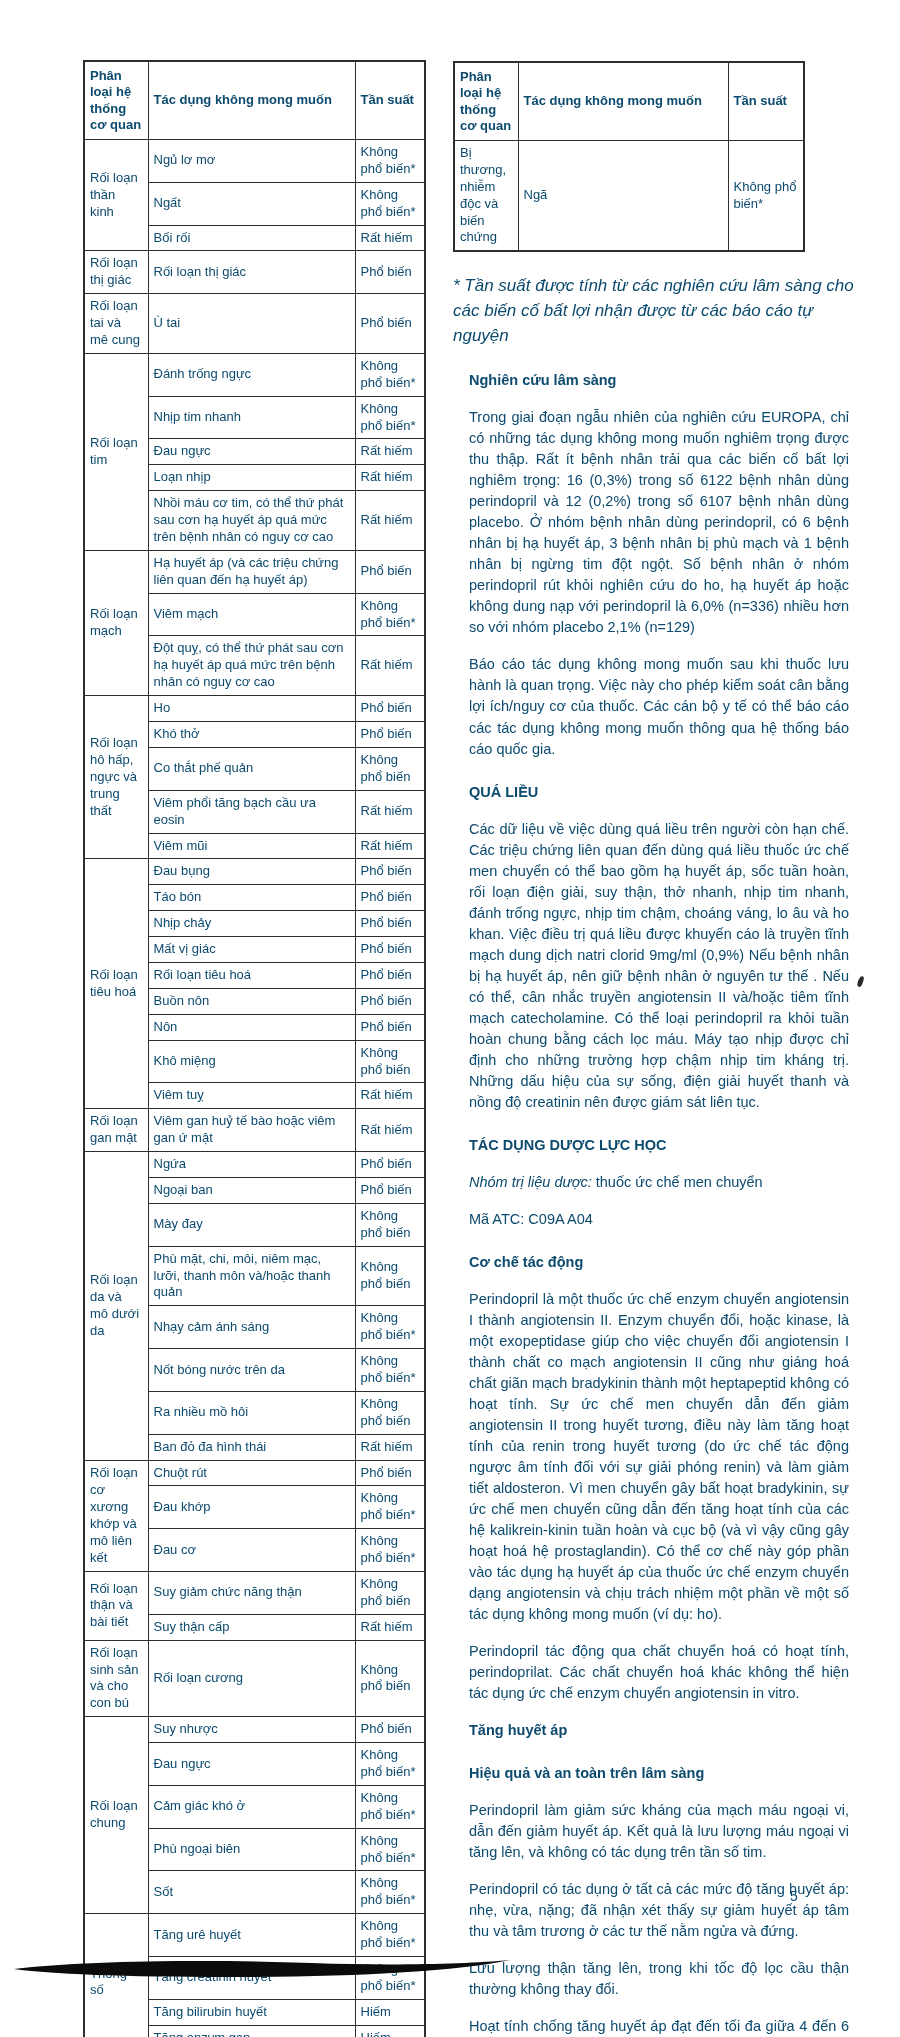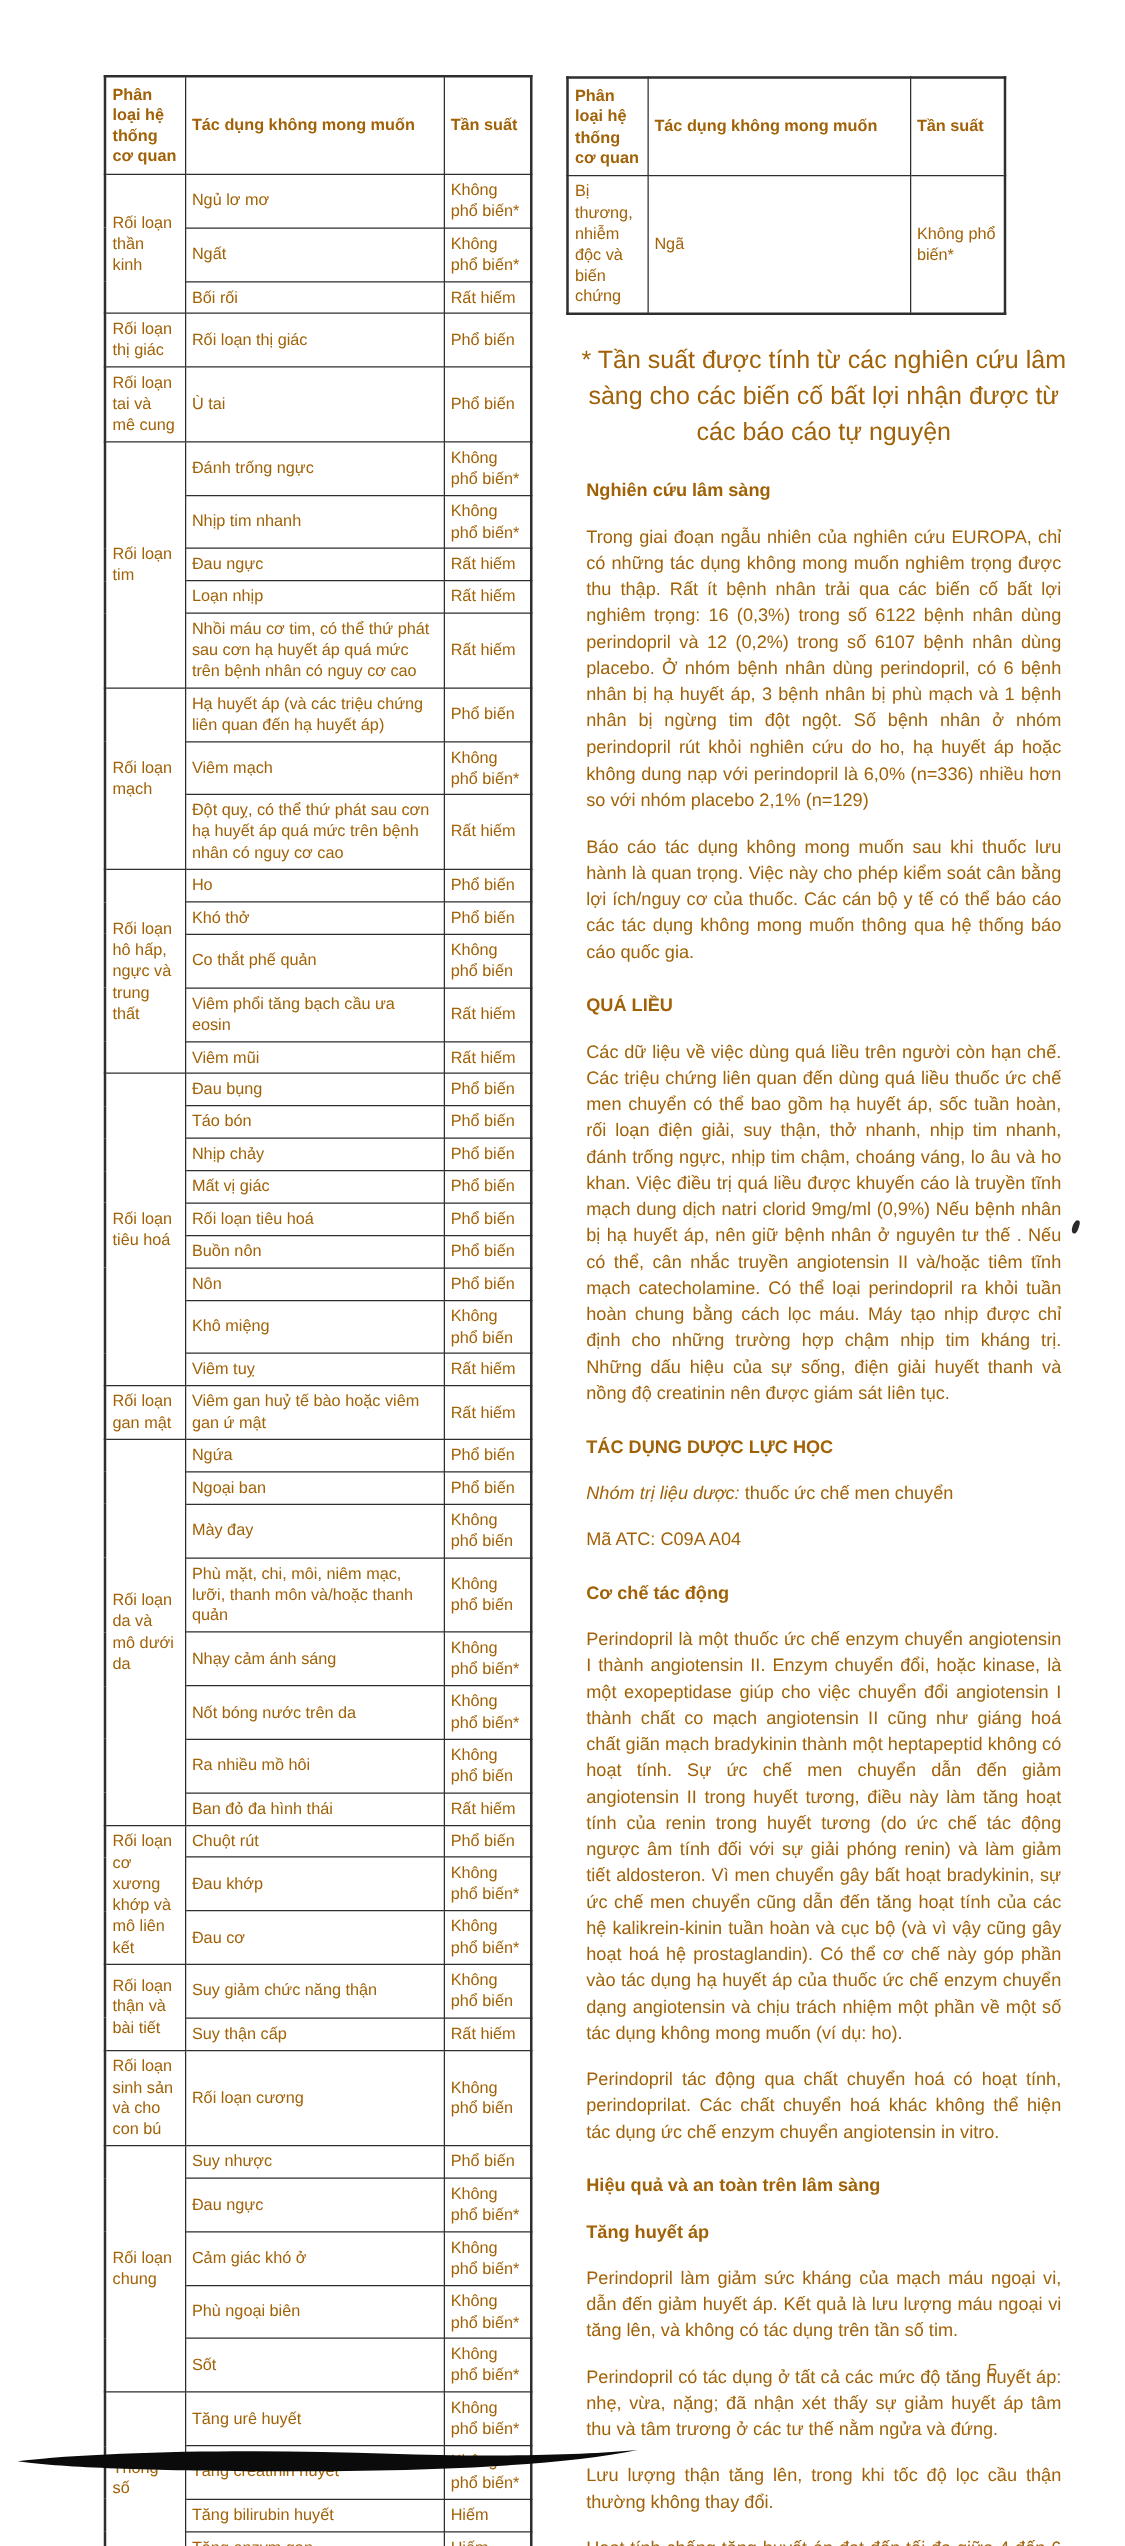--- a/index.html
+++ b/index.html
@@ -1,40 +1,40 @@
 <!DOCTYPE html>
 <html><head>
 <meta charset="utf-8">
 <style>
   html,body{margin:0;padding:0;background:#ffffff;}
   .page{
     position:relative;width:900px;height:2037px;background:#ffffff;overflow:hidden;
-    font-family:"Liberation Sans","DejaVu Sans",sans-serif;color:#a16207;
+    font-family:"Liberation Sans","DejaVu Sans",sans-serif;color:#0c4a6e;
   }
   
   table.adr{border-collapse:collapse;table-layout:fixed;background:#fff;}
   table.adr, table.adr th, table.adr td{border:1px solid #2e2e2e;}
   table.adr{border-width:2px;}
   table.adr th{
     font-size:13px;font-weight:bold;text-align:left;vertical-align:middle;
     padding:6px 5px;line-height:1.25;
   }
   table.adr td{
     font-size:13px;font-weight:normal;text-align:left;vertical-align:middle;
     padding:4px 5px;line-height:1.3;
   }
   table.adr td.grp{vertical-align:middle;}
   .col-left{position:absolute;left:83px;top:60px;width:341px;}
   .col-left table{width:341px;}
   .col-right{position:absolute;left:453px;top:61px;width:412px;}
   .col-right table{width:350px;}
   
   .footnote{
-    margin:22px 0 0 0;font-size:20px;line-height:1.45;
-    text-align:center;
+    margin:22px 0 0 0;font-size:17px;line-height:1.45;font-style:italic;
+    text-align:left;
   }
   #sections{margin-top:0;}
   .sec-h{font-size:14.5px;font-weight:bold;line-height:1.45;margin:16px;}
   .sec-h.gap{margin-top:22px;}
   .sec-p{font-size:14.5px;line-height:1.45;margin:16px;text-align:justify;}
   .sec-p i{font-style:italic;}
   
   .page-number{position:absolute;left:790px;top:1888px;font-size:14px;}
   .ink-smear{position:absolute;left:12px;top:1958px;width:500px;height:22px;}
   .ink-speck{
@@ -314,22 +314,22 @@
         <div class="sec-p">Trong giai đoạn ngẫu nhiên của nghiên cứu EUROPA, chỉ có những tác dụng không mong muốn nghiêm trọng được thu thập. Rất ít bệnh nhân trải qua các biến cố bất lợi nghiêm trọng: 16 (0,3%) trong số 6122 bệnh nhân dùng perindopril và 12 (0,2%) trong số 6107 bệnh nhân dùng placebo. Ở nhóm bệnh nhân dùng perindopril, có 6 bệnh nhân bị hạ huyết áp, 3 bệnh nhân bị phù mạch và 1 bệnh nhân bị ngừng tim đột ngột. Số bệnh nhân ở nhóm perindopril rút khỏi nghiên cứu do ho, hạ huyết áp hoặc không dung nạp với perindopril là 6,0% (n=336) nhiều hơn so với nhóm placebo 2,1% (n=129)</div>
         <div class="sec-p">Báo cáo tác dụng không mong muốn sau khi thuốc lưu hành là quan trọng. Việc này cho phép kiểm soát cân bằng lợi ích/nguy cơ của thuốc. Các cán bộ y tế có thể báo cáo các tác dụng không mong muốn thông qua hệ thống báo cáo quốc gia.</div>
         <div class="sec-h gap">QUÁ LIỀU</div>
         <div class="sec-p">Các dữ liệu về việc dùng quá liều trên người còn hạn chế. Các triệu chứng liên quan đến dùng quá liều thuốc ức chế men chuyển có thể bao gồm hạ huyết áp, sốc tuần hoàn, rối loạn điện giải, suy thận, thở nhanh, nhịp tim nhanh, đánh trống ngực, nhịp tim chậm, choáng váng, lo âu và ho khan. Việc điều trị quá liều được khuyến cáo là truyền tĩnh mạch dung dịch natri clorid 9mg/ml (0,9%) Nếu bệnh nhân bị hạ huyết áp, nên giữ bệnh nhân ở nguyên tư thế . Nếu có thể, cân nhắc truyền angiotensin II và/hoặc tiêm tĩnh mạch catecholamine. Có thể loại perindopril ra khỏi tuần hoàn chung bằng cách lọc máu. Máy tạo nhịp được chỉ định cho những trường hợp chậm nhịp tim kháng trị. Những dấu hiệu của sự sống, điện giải huyết thanh và nồng độ creatinin nên được giám sát liên tục.</div>
         <div class="sec-h gap">TÁC DỤNG DƯỢC LỰC HỌC</div>
         <div class="sec-p"><i>Nhóm trị liệu dược:</i> thuốc ức chế men chuyển</div>
         <div class="sec-p">Mã ATC: C09A A04</div>
         <div class="sec-h gap">Cơ chế tác động</div>
         <div class="sec-p">Perindopril là một thuốc ức chế enzym chuyển angiotensin I thành angiotensin II. Enzym chuyển đổi, hoặc kinase, là một exopeptidase giúp cho việc chuyển đổi angiotensin I thành chất co mạch angiotensin II cũng như giáng hoá chất giãn mạch bradykinin thành một heptapeptid không có hoạt tính. Sự ức chế men chuyển dẫn đến giảm angiotensin II trong huyết tương, điều này làm tăng hoạt tính của renin trong huyết tương (do ức chế tác động ngược âm tính đối với sự giải phóng renin) và làm giảm tiết aldosteron. Vì men chuyển gây bất hoạt bradykinin, sự ức chế men chuyển cũng dẫn đến tăng hoạt tính của các hệ kalikrein-kinin tuần hoàn và cục bộ (và vì vậy cũng gây hoạt hoá hệ prostaglandin). Có thể cơ chế này góp phần vào tác dụng hạ huyết áp của thuốc ức chế enzym chuyển dạng angiotensin và chịu trách nhiệm một phần về một số tác dụng không mong muốn (ví dụ: ho).</div>
         <div class="sec-p">Perindopril tác động qua chất chuyển hoá có hoạt tính, perindoprilat. Các chất chuyển hoá khác không thể hiện tác dụng ức chế enzym chuyển angiotensin in vitro.</div>
+        <div class="sec-h">Tăng huyết áp</div>
         <div class="sec-h gap">Hiệu quả và an toàn trên lâm sàng</div>
-        <div class="sec-h">Tăng huyết áp</div>
         <div class="sec-p">Perindopril làm giảm sức kháng của mạch máu ngoại vi, dẫn đến giảm huyết áp. Kết quả là lưu lượng máu ngoại vi tăng lên, và không có tác dụng trên tần số tim.</div>
         <div class="sec-p">Perindopril có tác dụng ở tất cả các mức độ tăng huyết áp: nhẹ, vừa, nặng; đã nhận xét thấy sự giảm huyết áp tâm thu và tâm trương ở các tư thế nằm ngửa và đứng.</div>
         <div class="sec-p">Lưu lượng thận tăng lên, trong khi tốc độ lọc cầu thận thường không thay đổi.</div>
         <div class="sec-p">Hoạt tính chống tăng huyết áp đạt đến tối đa giữa 4 đến 6 giờ sau một liều đơn và kéo dài trong ít nhất 24 giờ: tác dụng của thuốc lúc thấp nhất (đáy) bằng khoảng 87-100% so với tác dụng của thuốc lúc cao nhất (đỉnh).</div>
       </div>
   </div>
 
   <div class="page-number">5</div>
 
   <div class="ink-smear">

